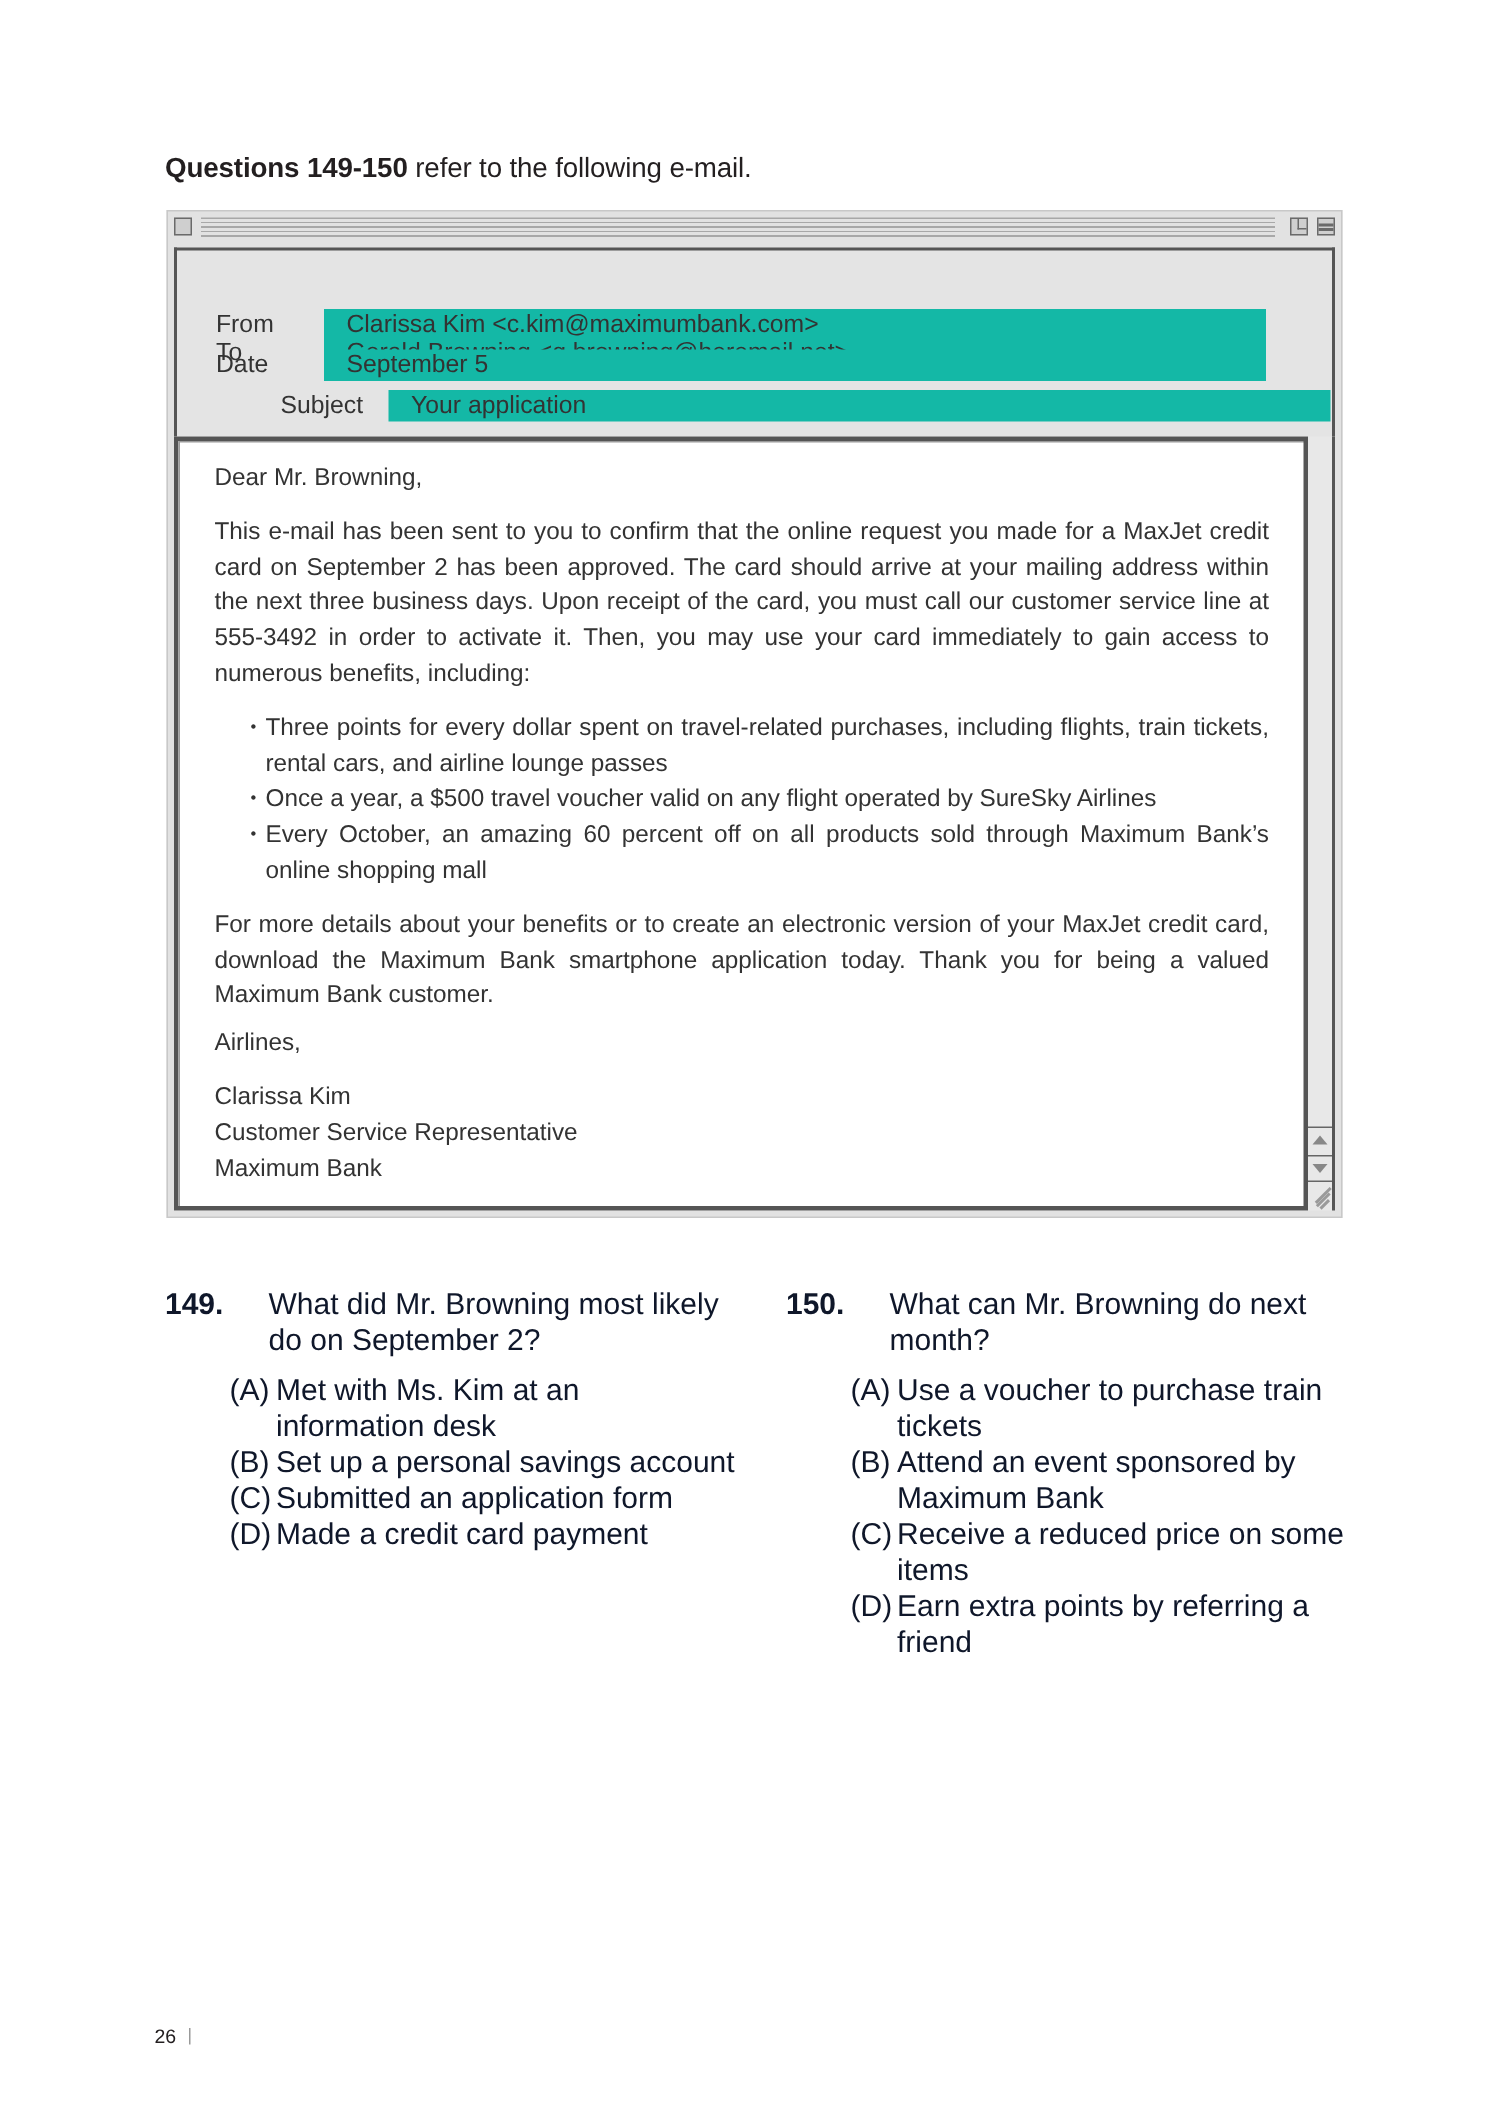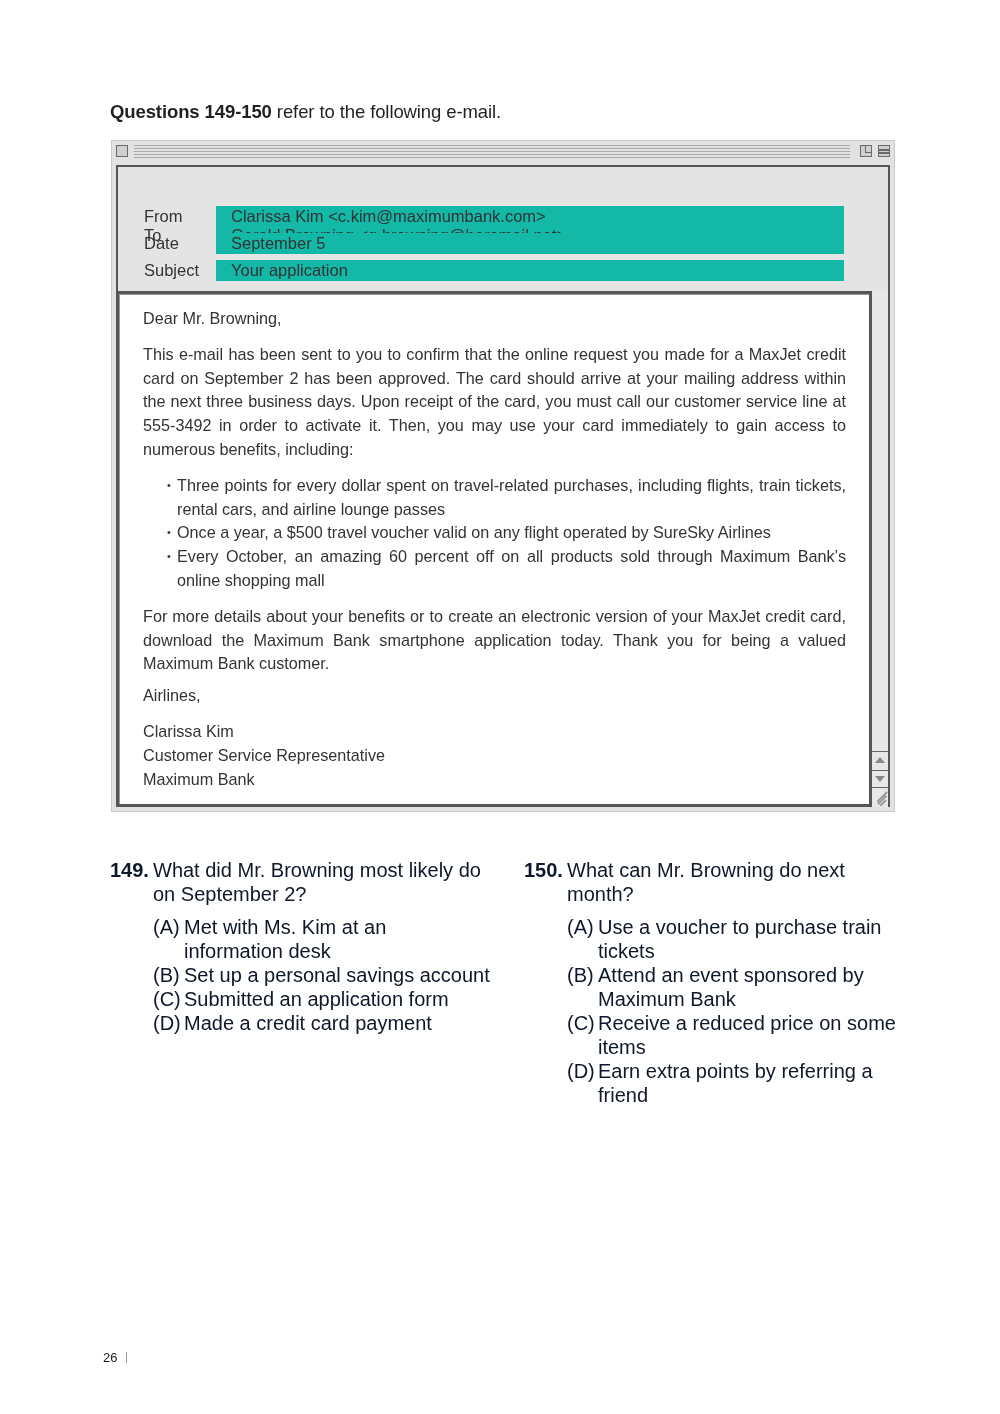--- a/index.html
+++ b/index.html
@@ -51,21 +51,21 @@
                 color:#333; }
   .email-text p { margin:0; }
   .greet { margin-bottom:12px !important; }
   .para { text-align:justify; text-align-last:left; }
   .bullets { margin:12px 0 12px 24px !important; padding:0; list-style:none; }
   .bullets li { position:relative; padding-left:10px; text-align:justify; text-align-last:left; }
   .bullets li::before { content:"\2022"; position:absolute; left:0; top:0; font-size:11px; }
 
   .q { position:absolute; font-size:20px; line-height:24px; color:#0f172a; }
   .q-num { position:absolute; left:0; top:0; font-weight:bold; }
-  .q-text { margin-left:43px; }
+  .q-text { margin-left:69px; }
   .opts { margin-left:43px; margin-top:9px; }
   .opt { position:relative; padding-left:31px; }
   .opt-letter { position:absolute; left:0; top:0; }
 
   .footer { position:absolute; left:103px; top:1350px; font-size:13px; color:#231f20; }
   .footer-bar { display:inline-block; width:1px; height:11px; background:#999; margin-left:9px; vertical-align:-1px; }
 </style>
 </head>
 <body>
 
@@ -85,21 +85,21 @@
       <div class="hvalue">Gerald Browning &lt;g.browning@heremail.net&gt;</div>
     </div>
     <div class="hrow" style="top:39px;">
       <span class="hlabel">From</span>
       <div class="hvalue">Clarissa Kim &lt;c.kim@maximumbank.com&gt;</div>
     </div>
     <div class="hrow" style="top:66px;">
       <span class="hlabel">Date</span>
       <div class="hvalue">September 5</div>
     </div>
-    <div class="hrow" style="top:93px;">
+    <div class="hrow" style="top:93px;margin-left:43px;">
       <span class="hlabel">Subject</span>
       <div class="hvalue">Your application</div>
     </div>
   </div>
 
   <div class="body-pane"></div>
   <div class="scroll">
     <div class="scroll-up"></div>
     <div class="scroll-down"></div>
   </div>

